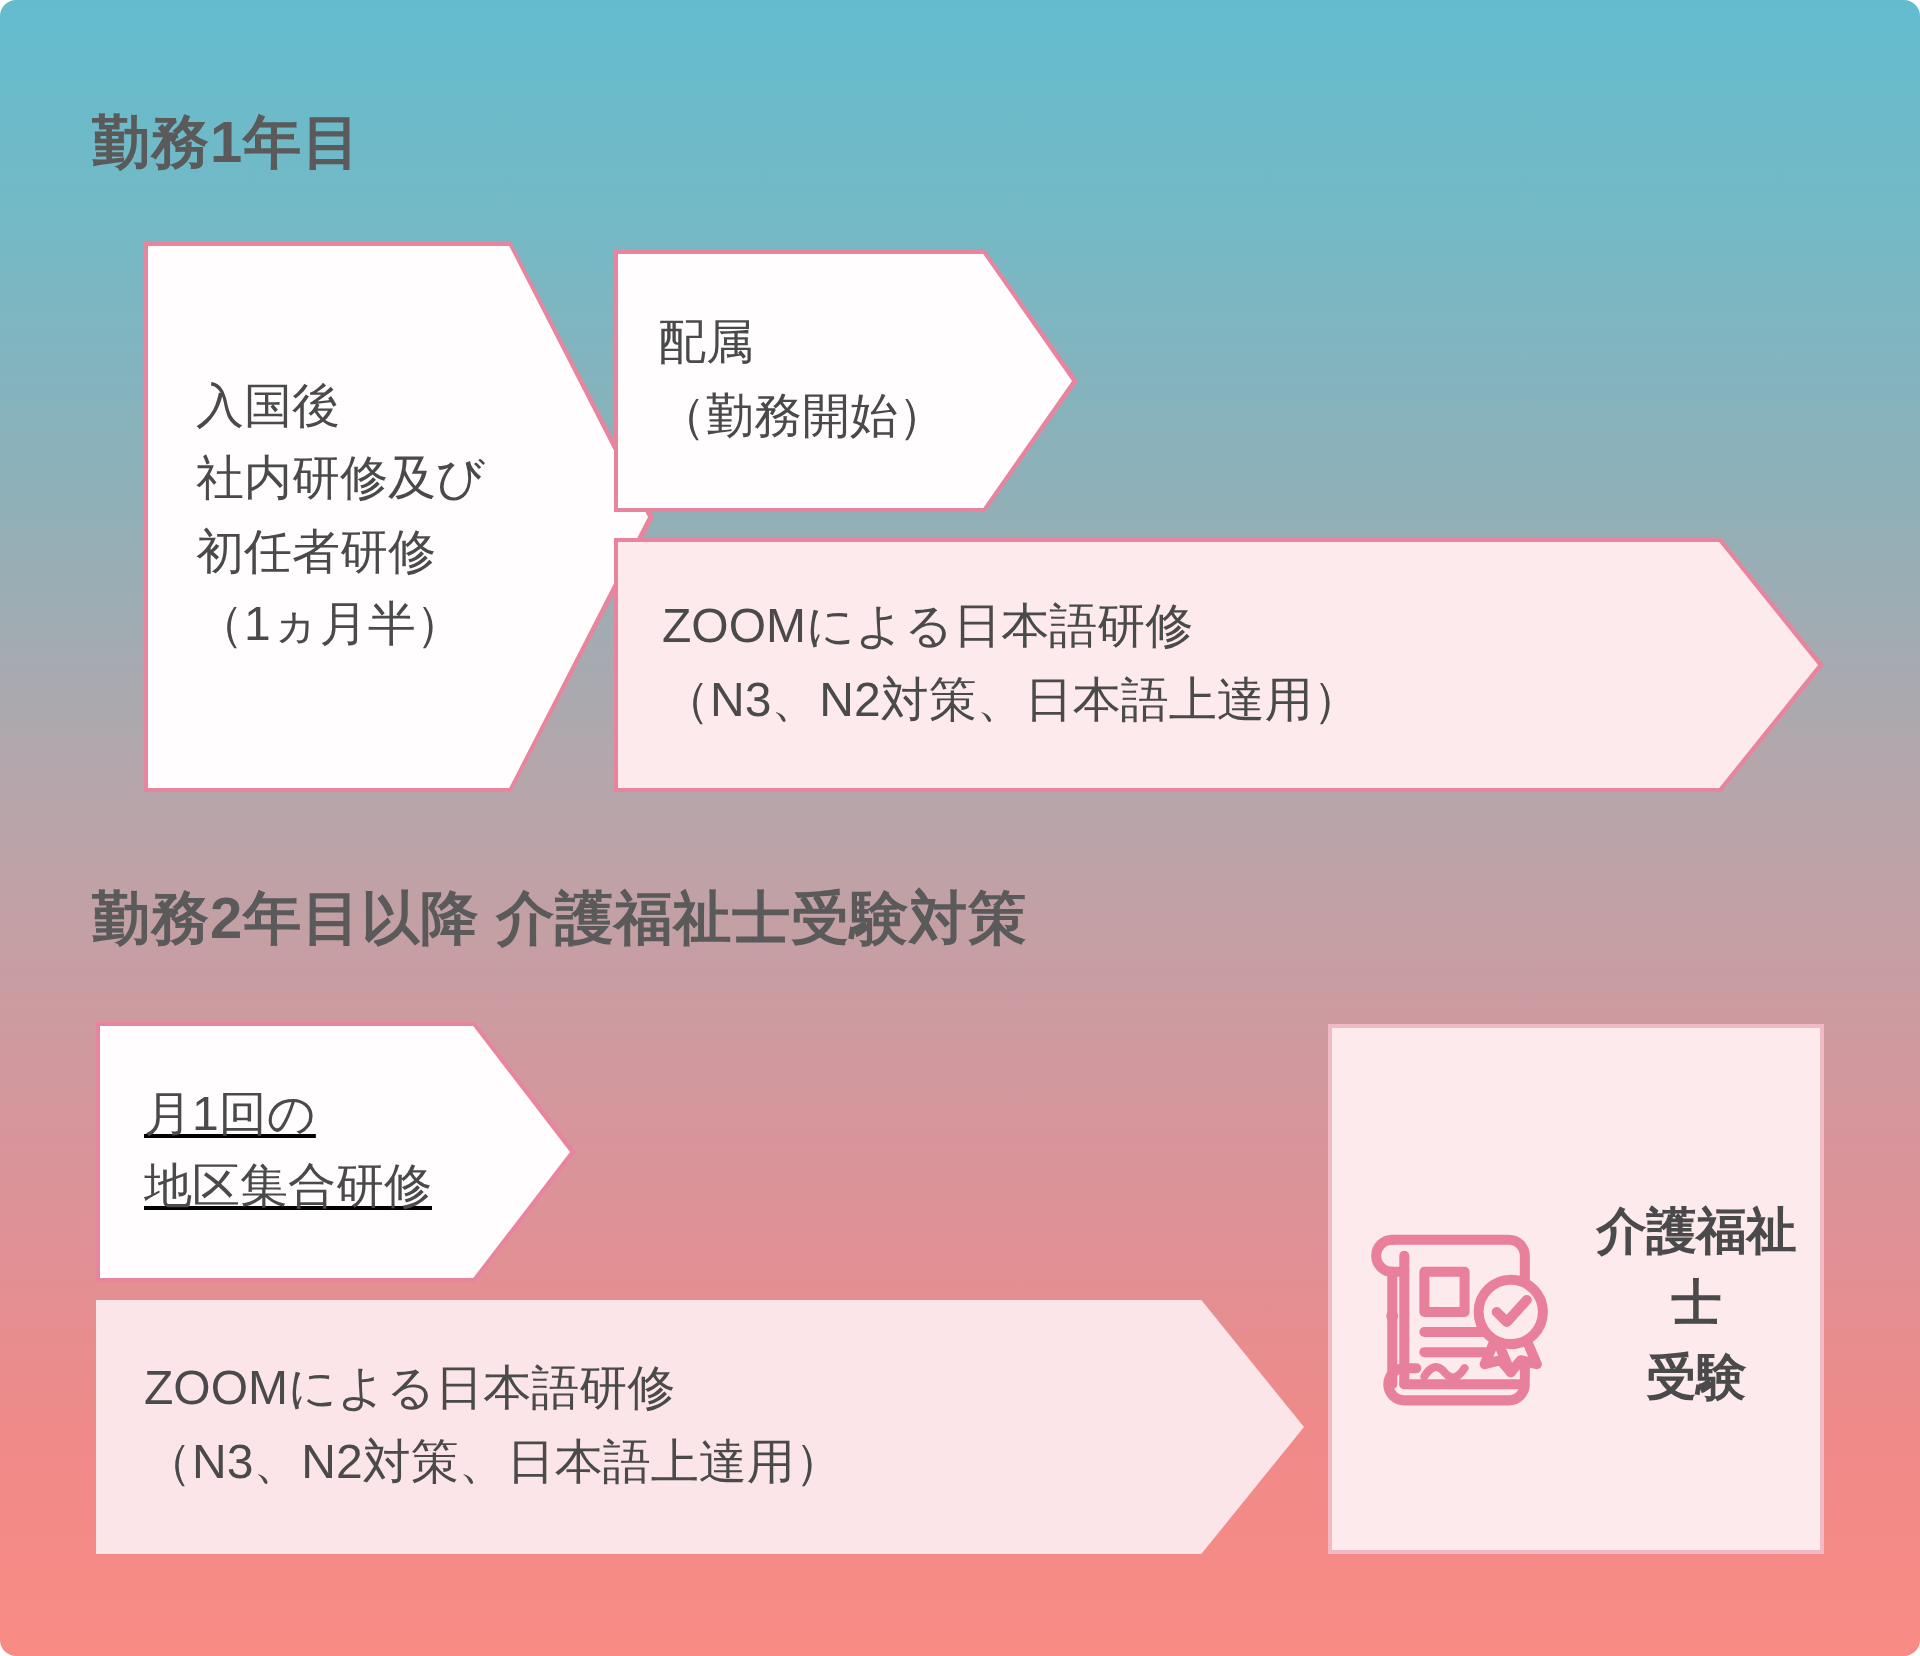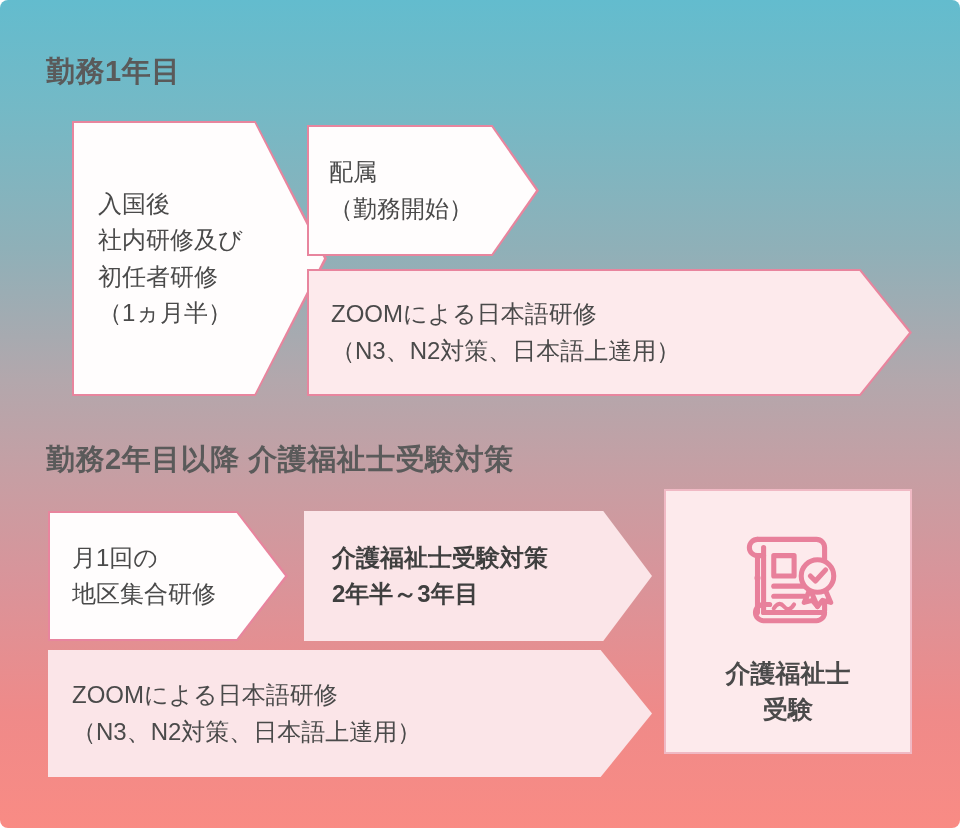--- a/index.html
+++ b/index.html
@@ -75,28 +75,28 @@
   .chev .txt {
     white-space: pre-line;
     line-height: 1.52;
     color: #4a4a4a;
   }
 
   
   #cert-panel {
     position: absolute;
     left: 664px;
-    top: 489px;
+    top: 512px;
     width: 248px;
     height: 265px;
     background: #fdeaec;
     border: 2px solid #f0b9c4;
     box-sizing: border-box;
     display: flex;
-    flex-direction: column;
+    flex-direction: row;
     align-items: center;
     justify-content: flex-start;
   }
   #cert-icon {
     margin-top: 26px;
     width: 122px;
     height: 122px;
   }
   #cert-label {
     margin-top: 16px;
@@ -143,34 +143,26 @@
       <div class="txt" style="font-size:24px;">ZOOMによる日本語研修
 （N3、N2対策、日本語上達用）</div>
     </div>
   </div>
 
   <div class="section-title" id="title-year2">勤務2年目以降 介護福祉士受験対策</div>
 
   <div class="chev" id="step-district-training" style="left:48px; top:511px; width:240px; height:130px;">
     <div class="edge" style="clip-path: polygon(0 0, 79% 0, 100% 50%, 79% 100%, 0 100%);"></div>
     <div class="face" style="clip-path: polygon(2px 2px, calc(79% - 1px) 2px, calc(100% - 3px) 50%, calc(79% - 1px) calc(100% - 2px), 2px calc(100% - 2px));"></div>
-    <div class="content" style="padding-left:24px; padding-right:52px;">
+    <div class="content" style="padding-left:24px; padding-right:52px;text-decoration:underline;">
       <div class="txt" style="font-size:24px;">月1回の
 地区集合研修</div>
     </div>
   </div>
 
-  <div class="chev pinkface-plain" id="step-exam-prep" style="left:304px; top:511px; width:348px; height:130px;">
-    <div class="edge" style="clip-path: polygon(0 0, 86% 0, 100% 50%, 86% 100%, 0 100%);"></div>
-    <div class="face" style="clip-path: polygon(0 0, 86% 0, 100% 50%, 86% 100%, 0 100%);"></div>
-    <div class="content" style="padding-left:28px; padding-right:56px;">
-      <div class="txt" style="font-size:24px; font-weight:bold; color:#3f3f3f;">介護福祉士受験対策
-2年半～3年目</div>
-    </div>
-  </div>
 
   <div class="chev pinkface-plain" id="step-zoom-year2" style="left:48px; top:650px; width:604px; height:127px;">
     <div class="edge" style="clip-path: polygon(0 0, 91.5% 0, 100% 50%, 91.5% 100%, 0 100%);"></div>
     <div class="face" style="clip-path: polygon(0 0, 91.5% 0, 100% 50%, 91.5% 100%, 0 100%);"></div>
     <div class="content" style="padding-left:24px; padding-right:70px;">
       <div class="txt" style="font-size:24px;">ZOOMによる日本語研修
 （N3、N2対策、日本語上達用）</div>
     </div>
   </div>
 

